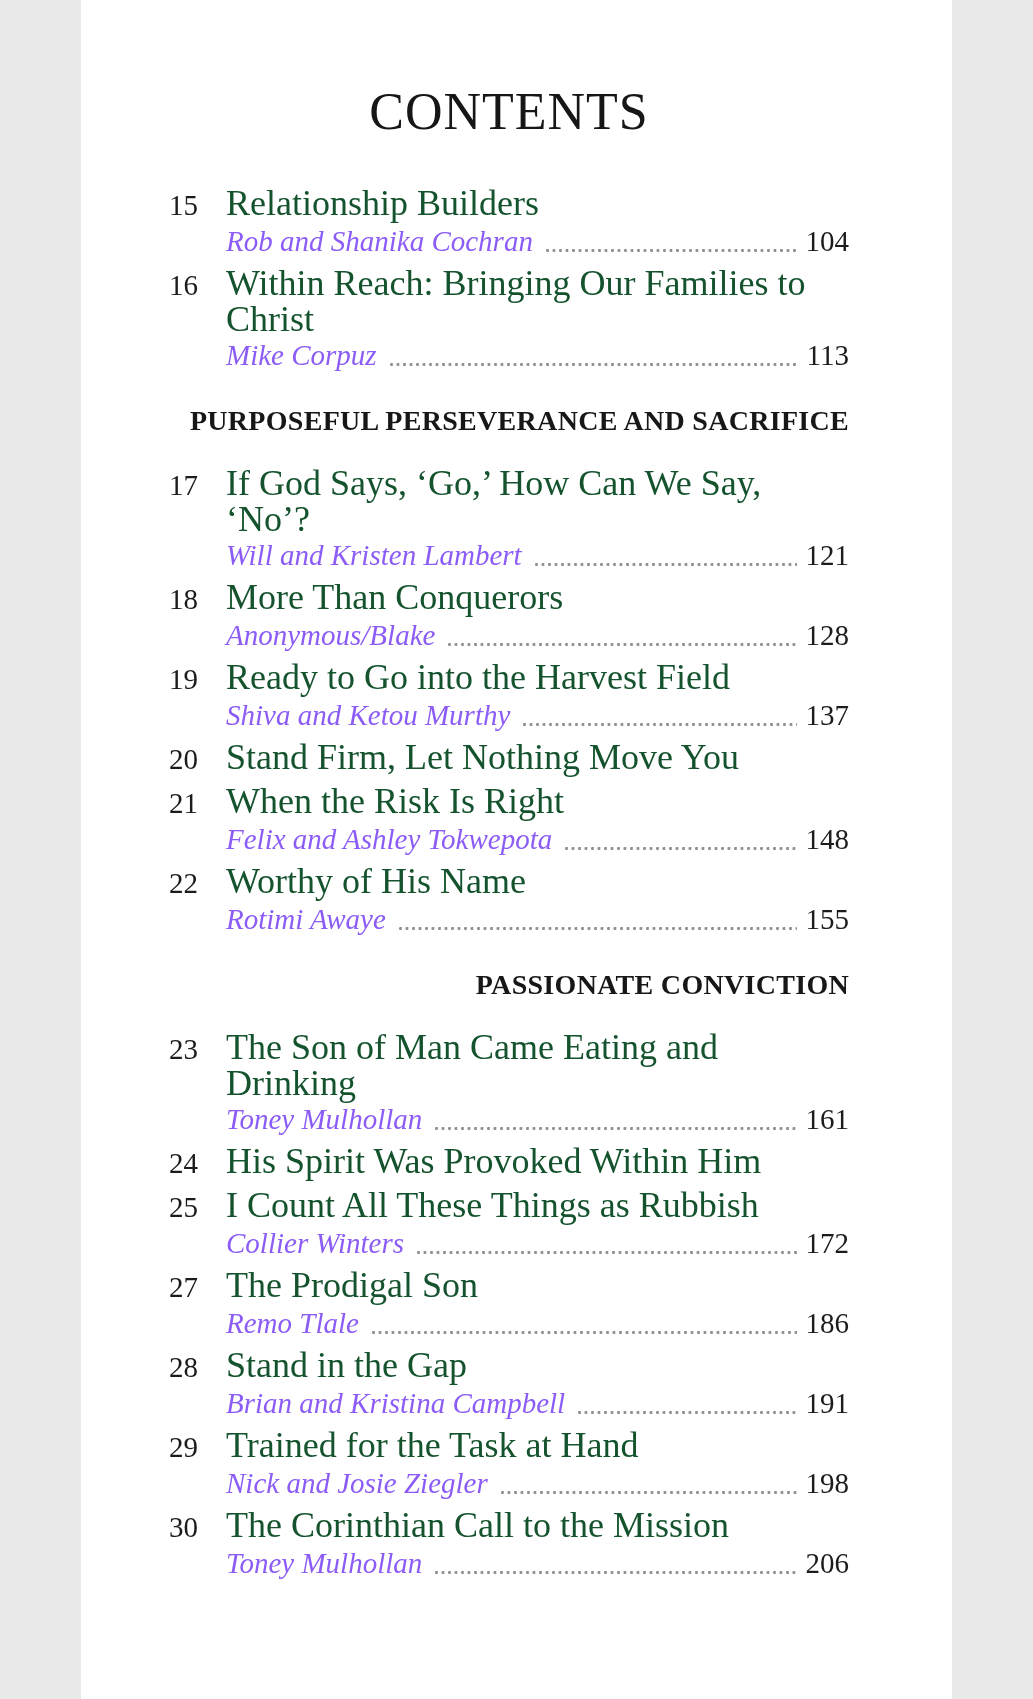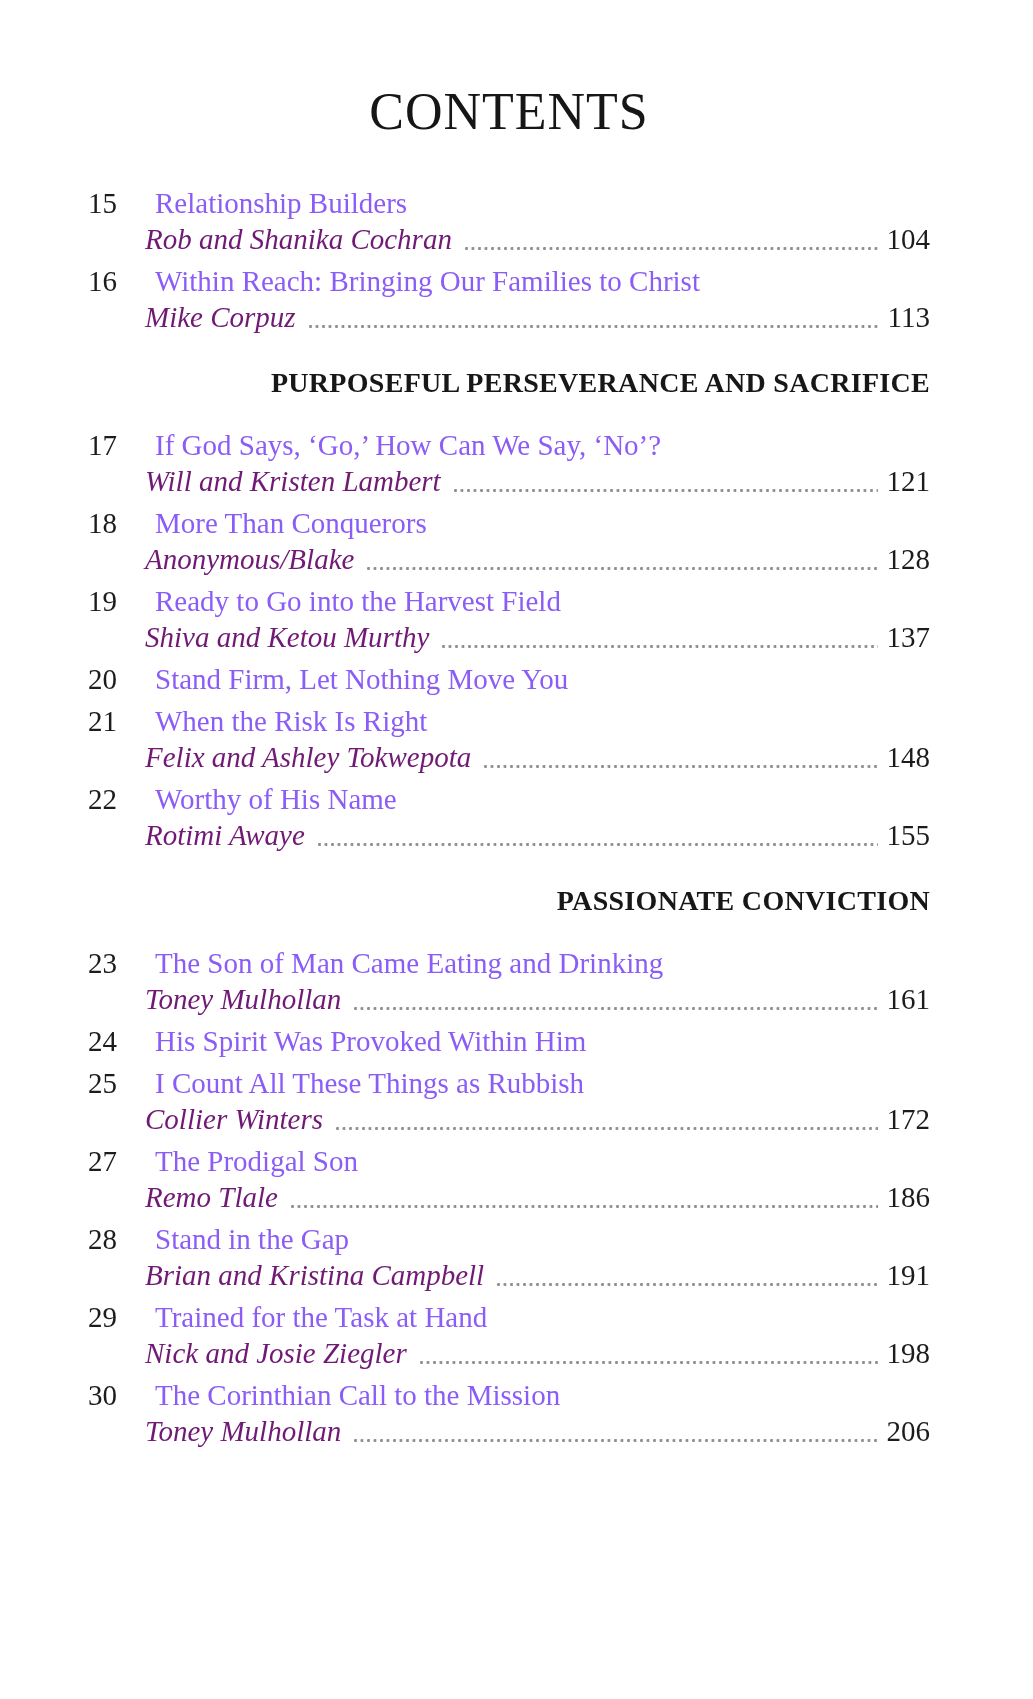--- a/index.html
+++ b/index.html
@@ -1,18 +1,18 @@
 <!DOCTYPE html>
 <html><head>
 <meta charset="utf-8">
 <style>
   html, body { margin: 0; padding: 0; background: #e9e9e9; }
   .page {
     position: relative;
-    width: 1033px;
+    width: 871px;
     height: 1699px;
     margin: 0 auto;
     background: #ffffff;
     box-sizing: border-box;
     padding: 86px 103px 0 88px;
     font-family: "Liberation Serif", "DejaVu Serif", serif;
     color: #1c1c1c;
     overflow: hidden;
   }
   h1.book-title {
@@ -32,44 +32,43 @@
     line-height: 36px;
     letter-spacing: 0.3px;
     color: #171717;
   }
   .entry { margin: 0 0 6px 0; }
   .entry .line1 {
     display: flex;
     align-items: baseline;
     line-height: 36px;
     font-size: 29px;
-    gap: 10px;
   }
   .entry .num {
     flex: 0 0 57px;
     font-size: 29px;
     color: #1c1c1c;
   }
   .entry .etitle {
     flex: 1 1 auto;
-    font-size: 29px;
-    color: #8b5cf6;
+    font-size: 36px;
+    color: #14532d;
   }
   .entry .line2 {
     display: flex;
     align-items: flex-end;
     line-height: 36px;
     font-size: 29px;
     padding-left: 57px;
   }
   .entry .author {
     flex: 0 0 auto;
     font-style: italic;
     font-size: 29px;
-    color: #701a75;
+    color: #8b5cf6;
   }
   .entry .leader {
     flex: 1 1 auto;
     height: 3px;
     margin: 0 9px 7px 13px;
     background-image: radial-gradient(circle at 1.5px 1.5px, #8f8f8f 1.35px, rgba(0,0,0,0) 1.6px);
     background-size: 6.5px 3px;
     background-repeat: repeat-x;
     background-position: 0 0;
   }

